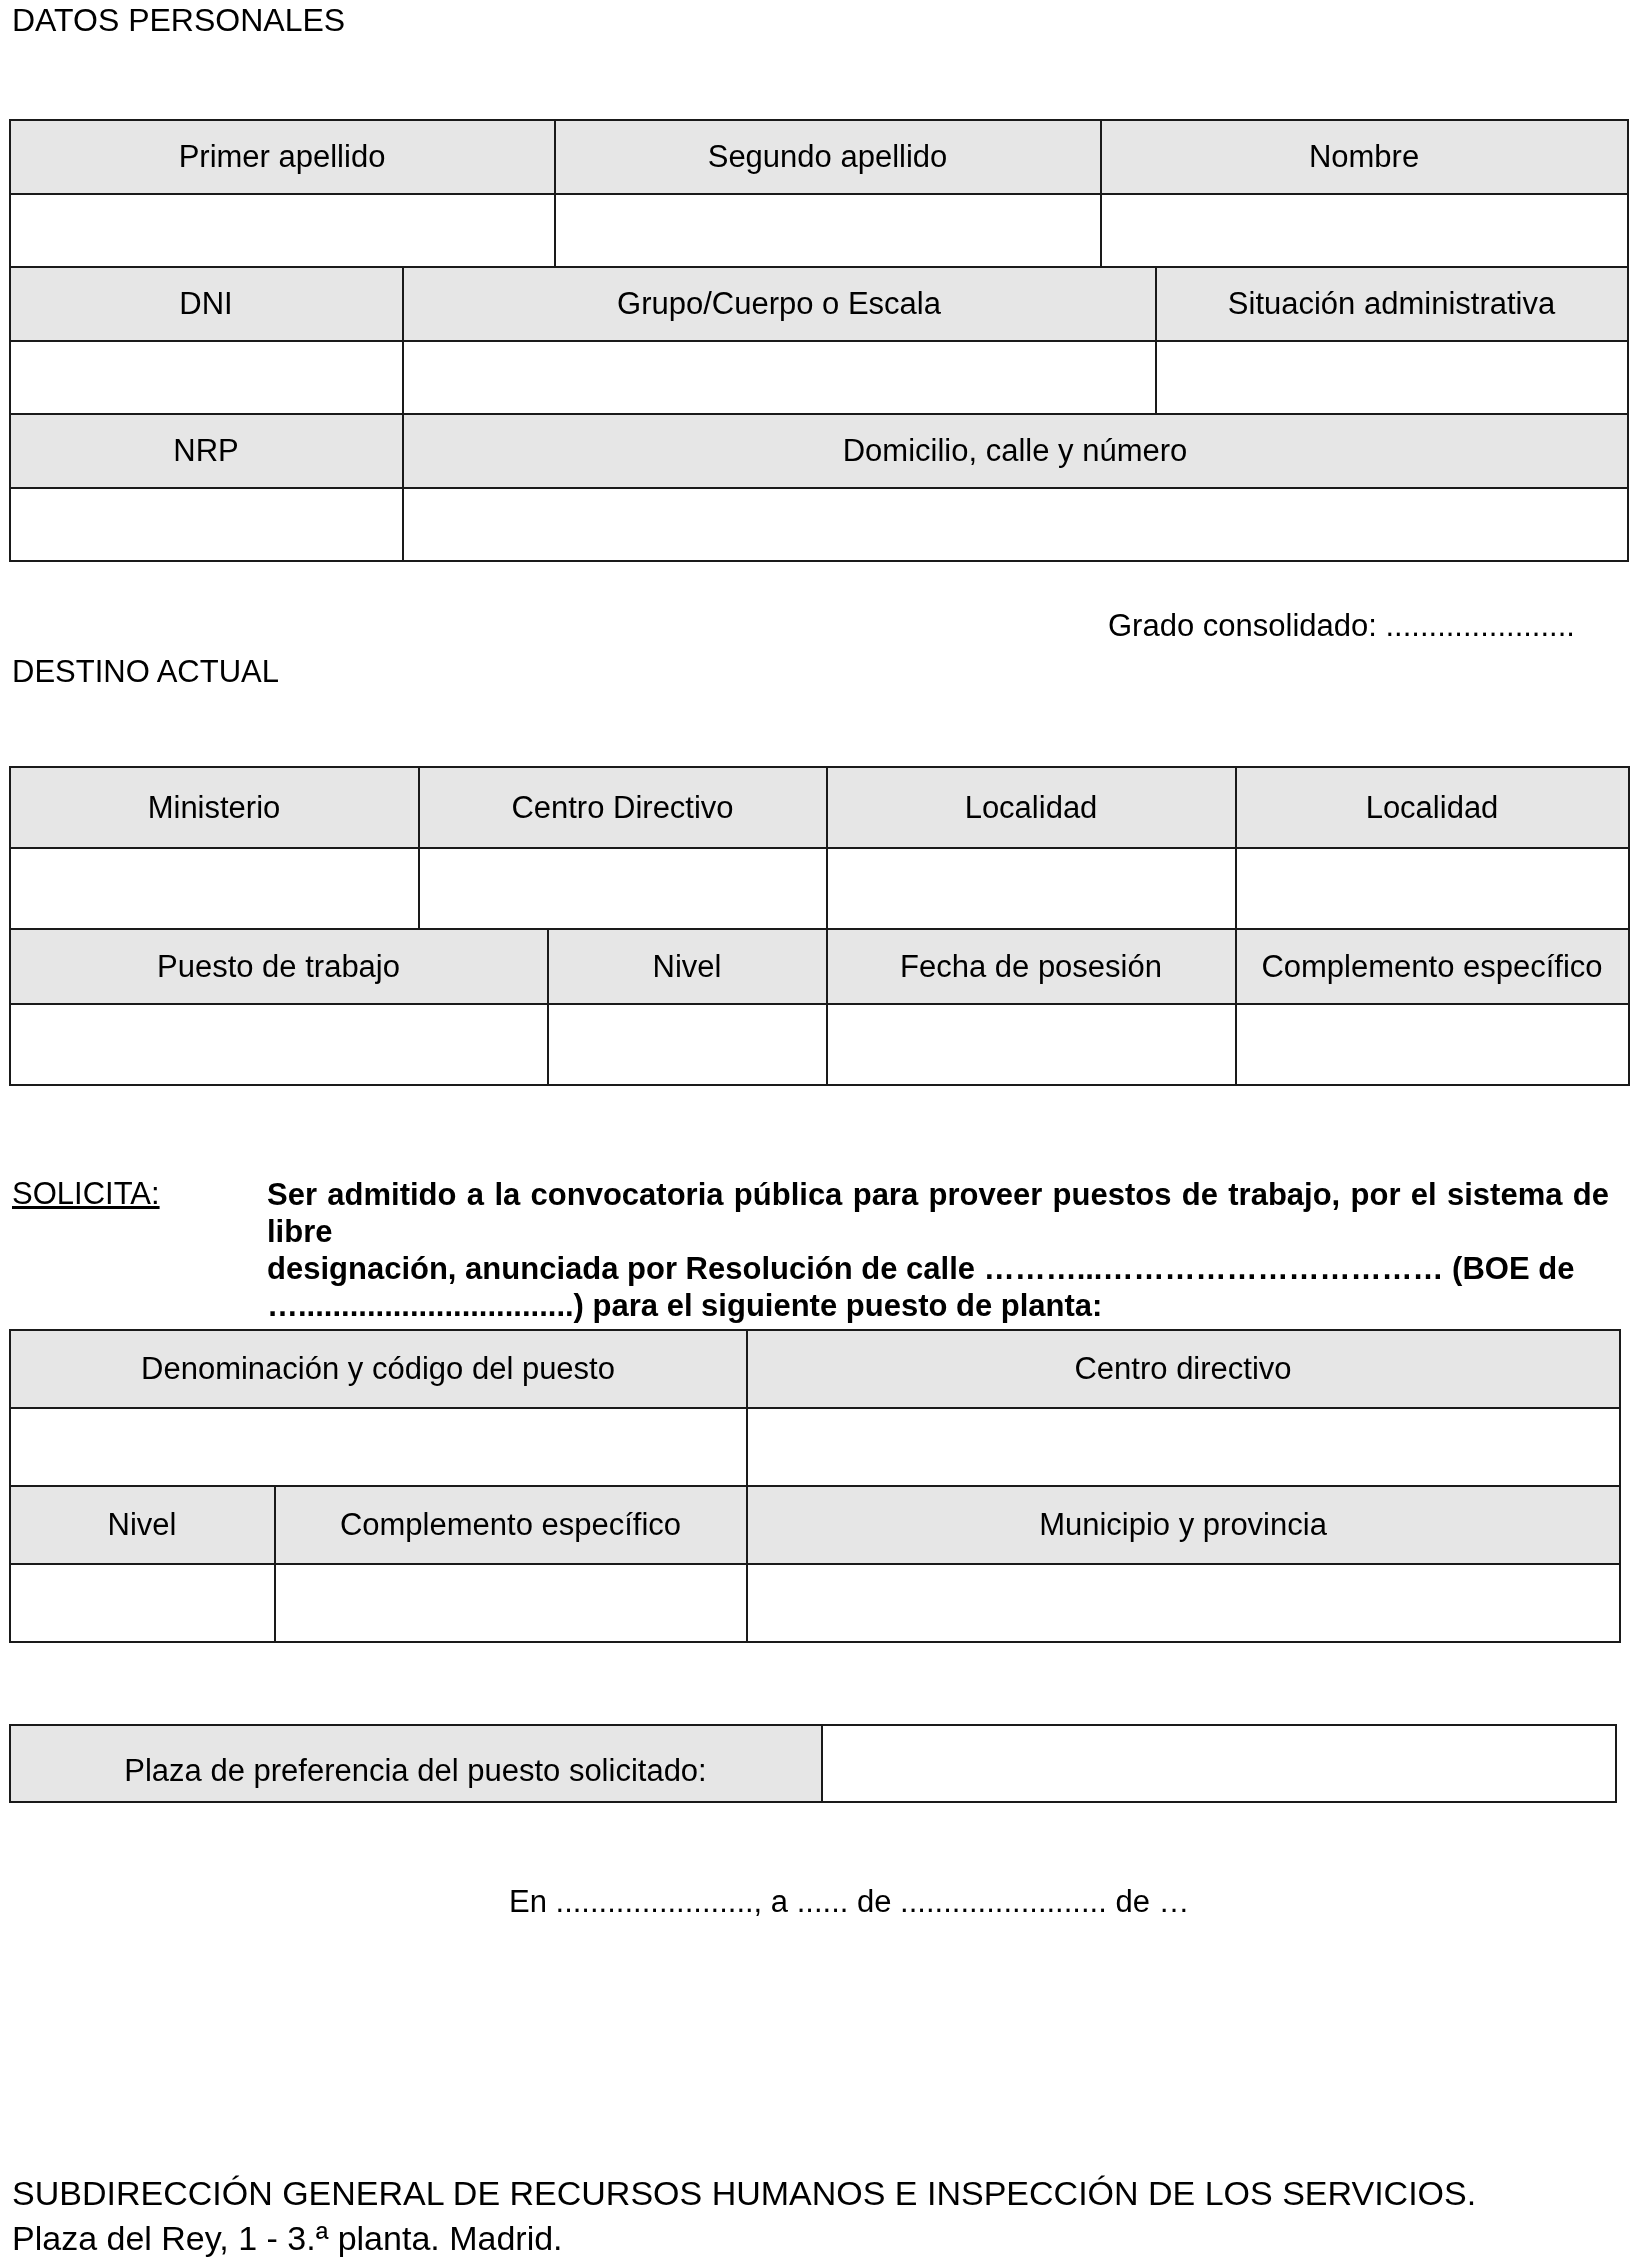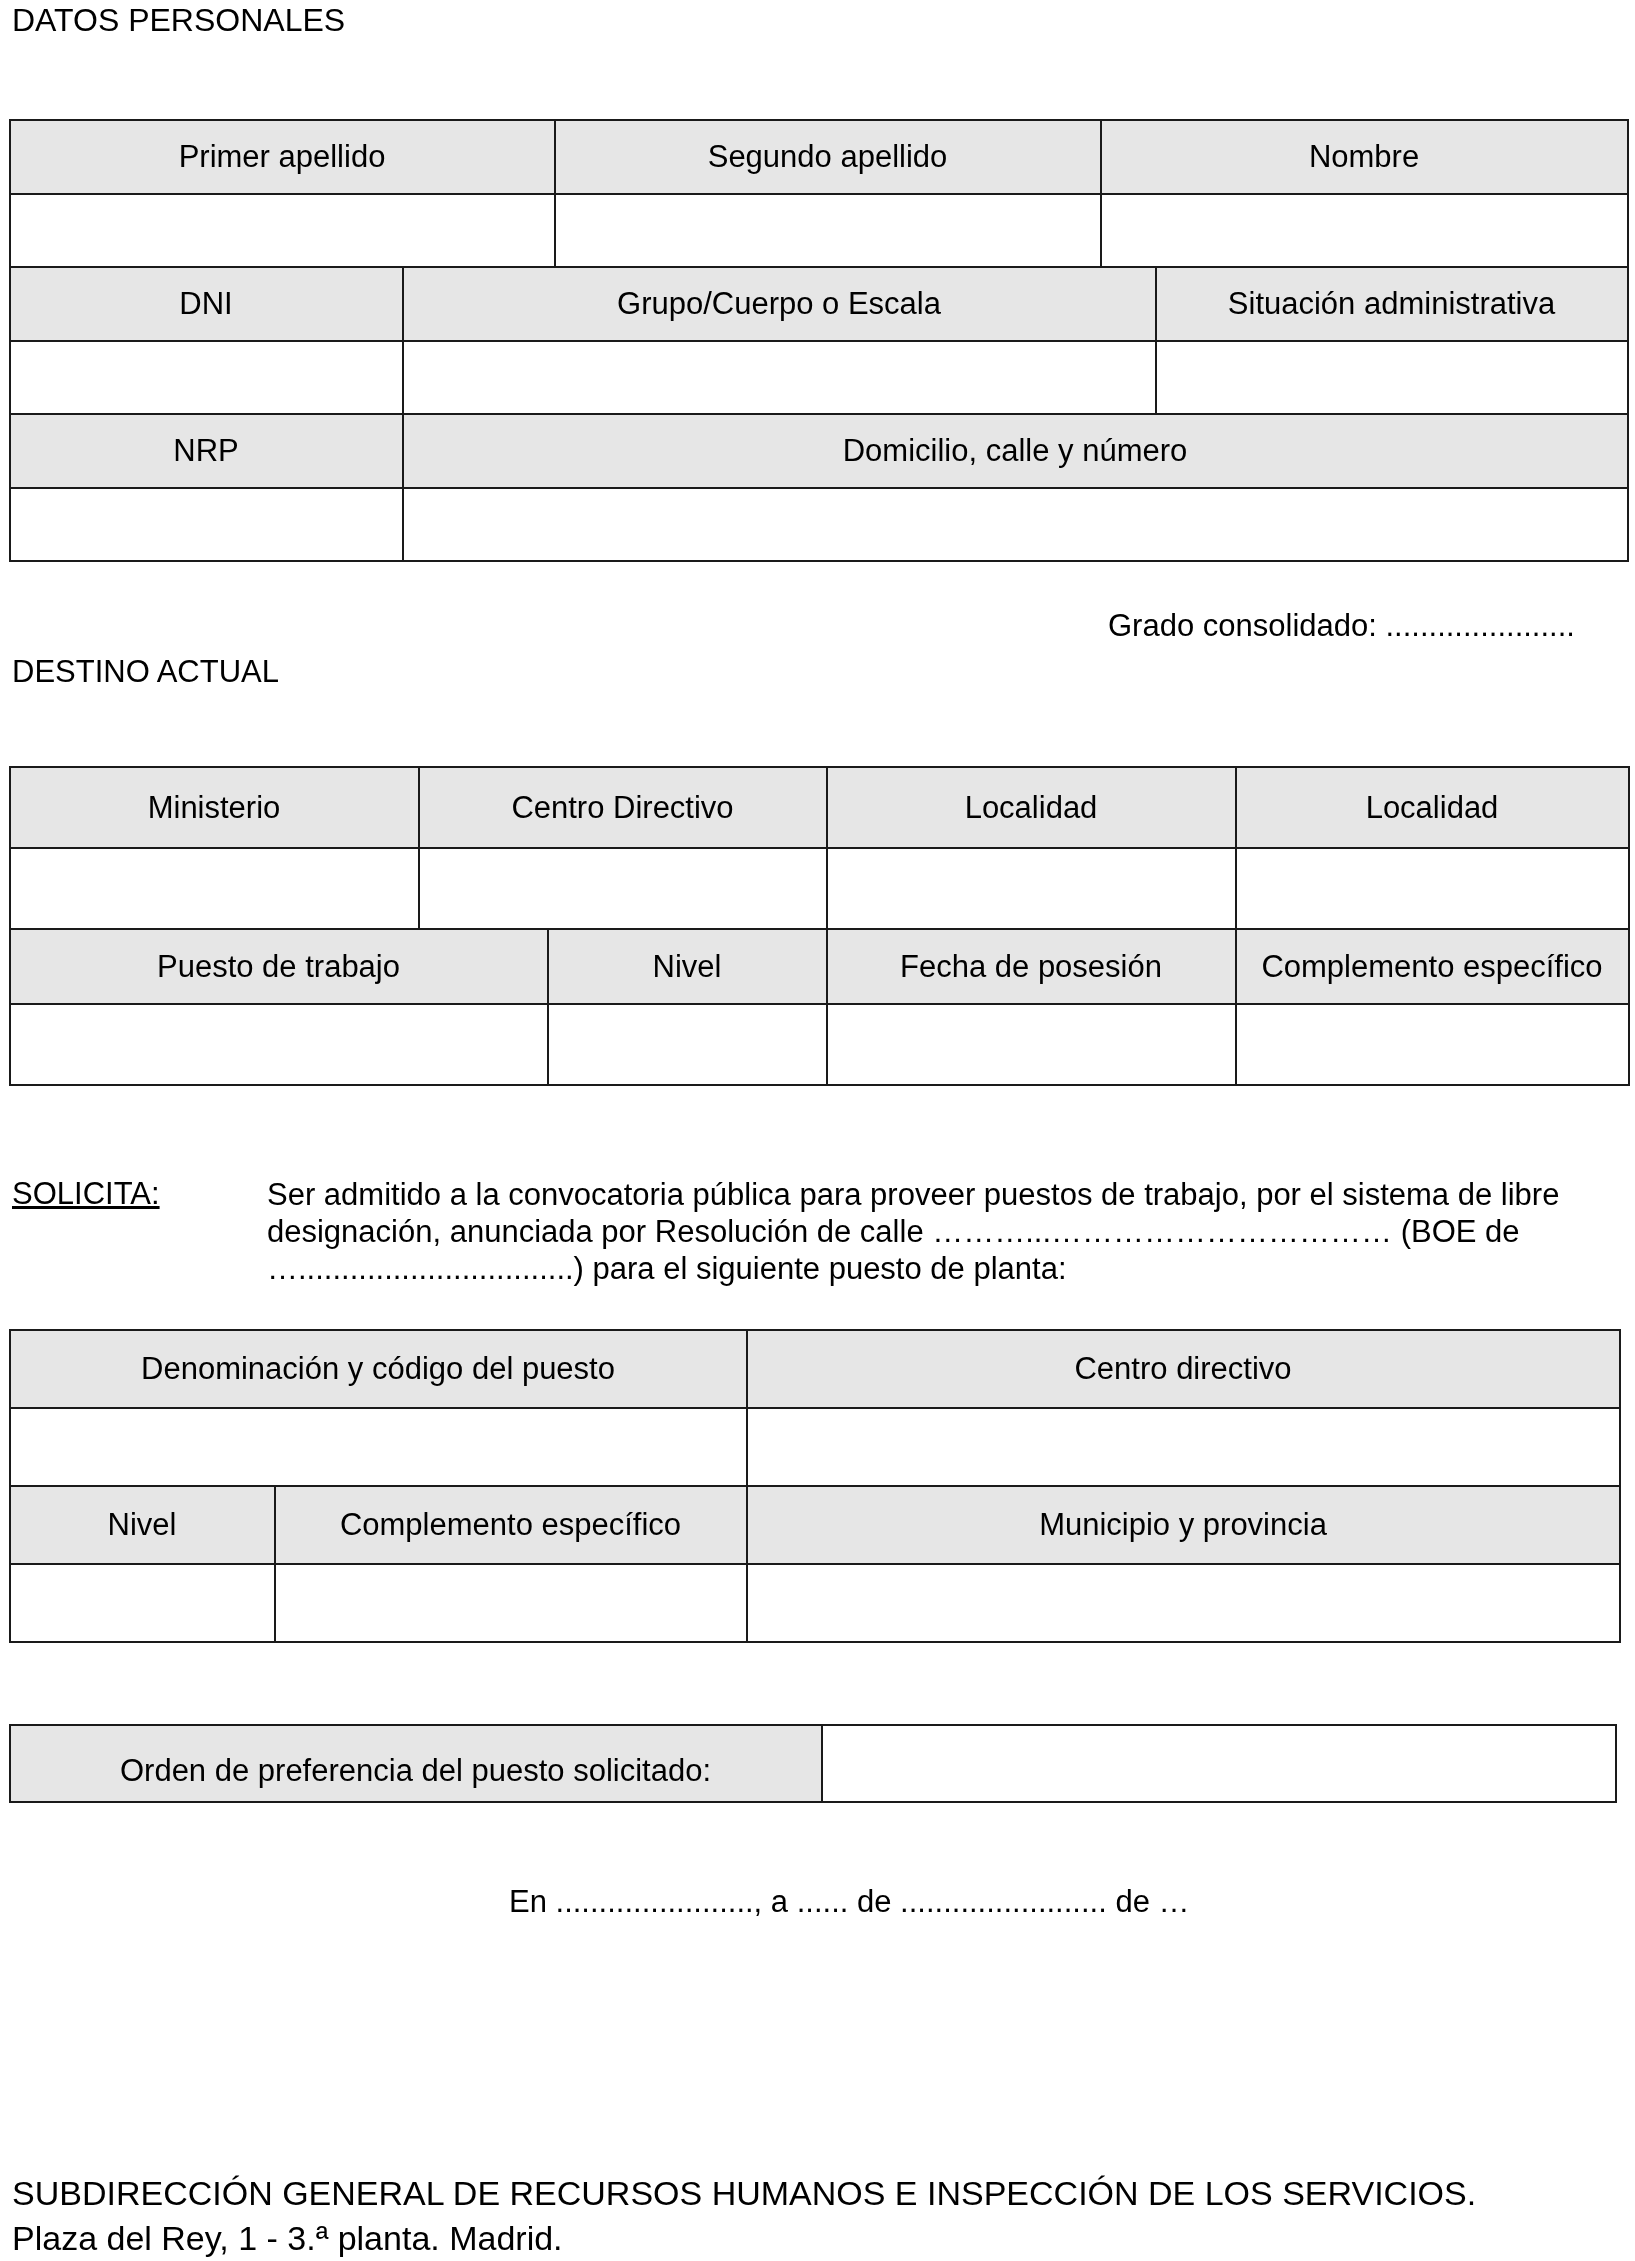--- a/index.html
+++ b/index.html
@@ -13,21 +13,21 @@
   .tbl td { border:2.6px solid #1a1a1a; padding:0; text-align:center; vertical-align:middle; font-size:31px; }
   .tbl td.hdr { background:#e6e6e6; }
   .tbl td.val { background:#ffffff; }
   .tbl td.val input {
     width:100%; height:100%; border:none; background:transparent; outline:none;
     font-family:"Liberation Sans", sans-serif; font-size:29px; box-sizing:border-box; padding:0 8.5px;
   }
   .txt36 { font-size:31px; }
   .solicita-label { font-size:31px; }
   .solicita-body { position:absolute; left:267px; top:1176px; width:1342px; font-size:31px; line-height:37px; text-align:justify; }
-  .solicita-body .line { display:block; }
+  .solicita-body .line { display:block;font-weight:bold; }
   .justify-line { display:flex; justify-content:space-between; }
   .footer { font-size:34px; }
 </style>
 </head>
 <body>
 
 <div class="abs section-title" style="left:12px; top:1.7px;">DATOS PERSONALES</div>
 
 <table class="tbl" style="left:8.5px; top:119px; width:1618px;">
   <colgroup>
@@ -153,21 +153,21 @@
 </tbody>
   </table>
 
 <table class="tbl" style="left:8.5px; top:1724px; width:1606px;">
   <colgroup>
       <col style="width:812px">
       <col style="width:794px">
     </colgroup>
   <tbody>
       <tr style="height:77px">
-    <td class="hdr" style="vertical-align:bottom; padding-bottom:12px;">Orden de preferencia del puesto solicitado:</td>
+    <td class="hdr" style="vertical-align:bottom; padding-bottom:12px;">Plaza de preferencia del puesto solicitado:</td>
     <td class="val"><input value="" style=""></td>
   </tr>
 </tbody>
   </table>
 
 <div class="abs txt36" style="left:509px; top:1884px;">En ......................., a ...... de ........................ de …</div>
 
 <div class="abs footer" style="left:12px; top:2174px;">SUBDIRECCIÓN GENERAL DE RECURSOS HUMANOS E INSPECCIÓN DE LOS SERVICIOS.</div>
 <div class="abs footer" style="left:12px; top:2219px;">Plaza del Rey, 1 - 3.ª planta. Madrid.</div>
 

